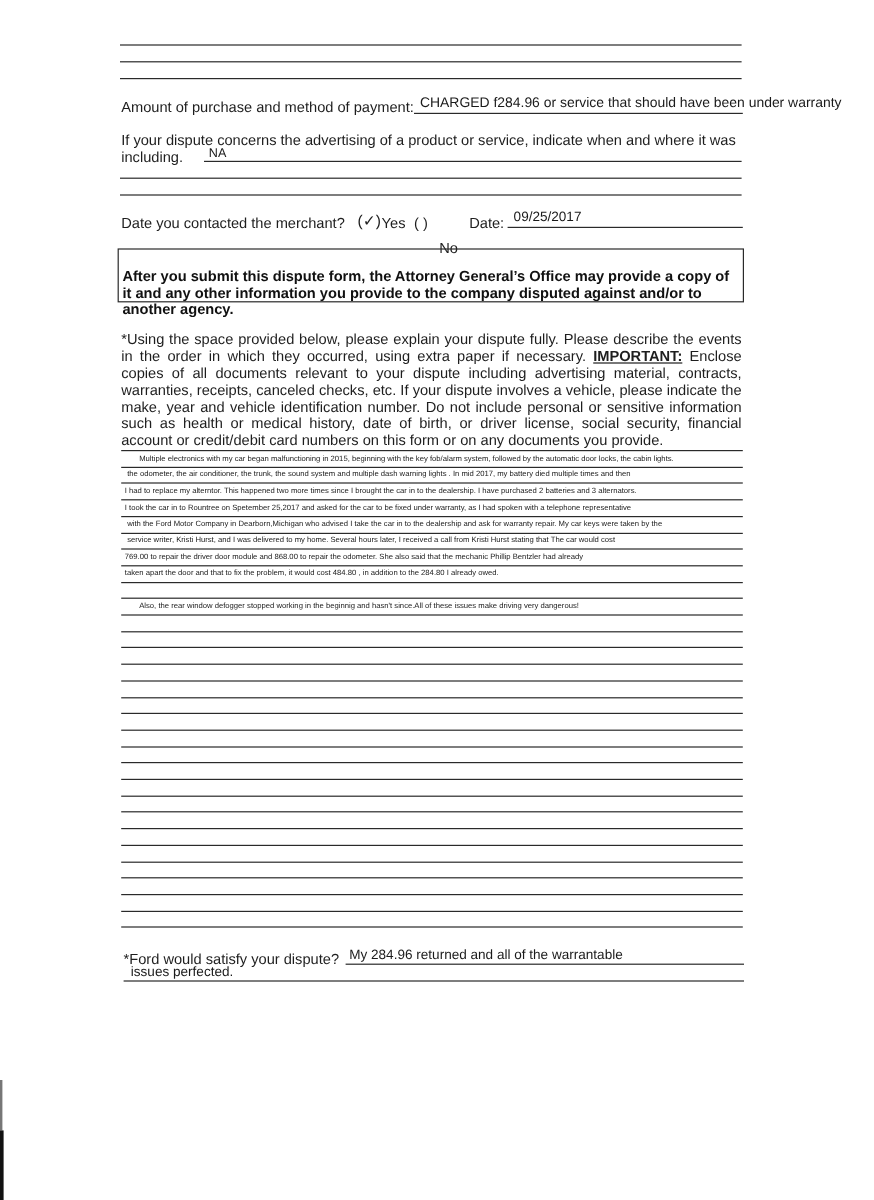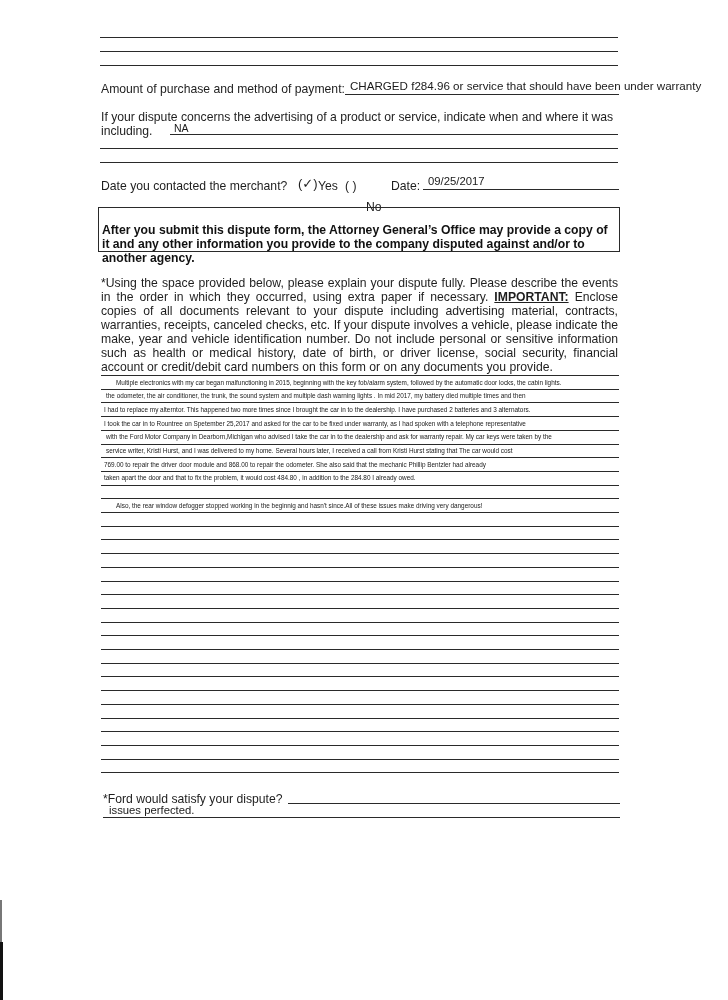--- a/index.html
+++ b/index.html
@@ -87,19 +87,20 @@
       <div class="rule" style="left: 101px; top: 690.1px; width: 518px;"></div>
       <div class="rule" style="left: 101px; top: 703.8px; width: 518px;"></div>
       <div class="rule" style="left: 101px; top: 717.5px; width: 518px;"></div>
       <div class="rule" style="left: 101px; top: 731.2px; width: 518px;"></div>
       <div class="rule" style="left: 101px; top: 744.9px; width: 518px;"></div>
       <div class="rule" style="left: 101px; top: 758.6px; width: 518px;"></div>
       <div class="rule" style="left: 101px; top: 772.3px; width: 518px;"></div>
     </div>
 
   <div class="t" style="left:103px;top:792px;">*Ford would satisfy your dispute?</div>
+  <div class="hand" style="left:291px;top:790px;">My 284.96 returned and all of the warrantable</div>
   <div class="rule" style="left:288px;top:803px;width:332px;"></div>
   <div class="hand" style="left:109px;top:804px;">issues perfected.</div>
   <div class="rule" style="left:103px;top:817px;width:517px;"></div>
 
   <div class="edge" style="top:900px;width:2px;height:42px;background:#777;"></div>
   <div class="edge" style="top:942px;width:3px;height:58px;"></div>
 </div>
 
 </body></html>

